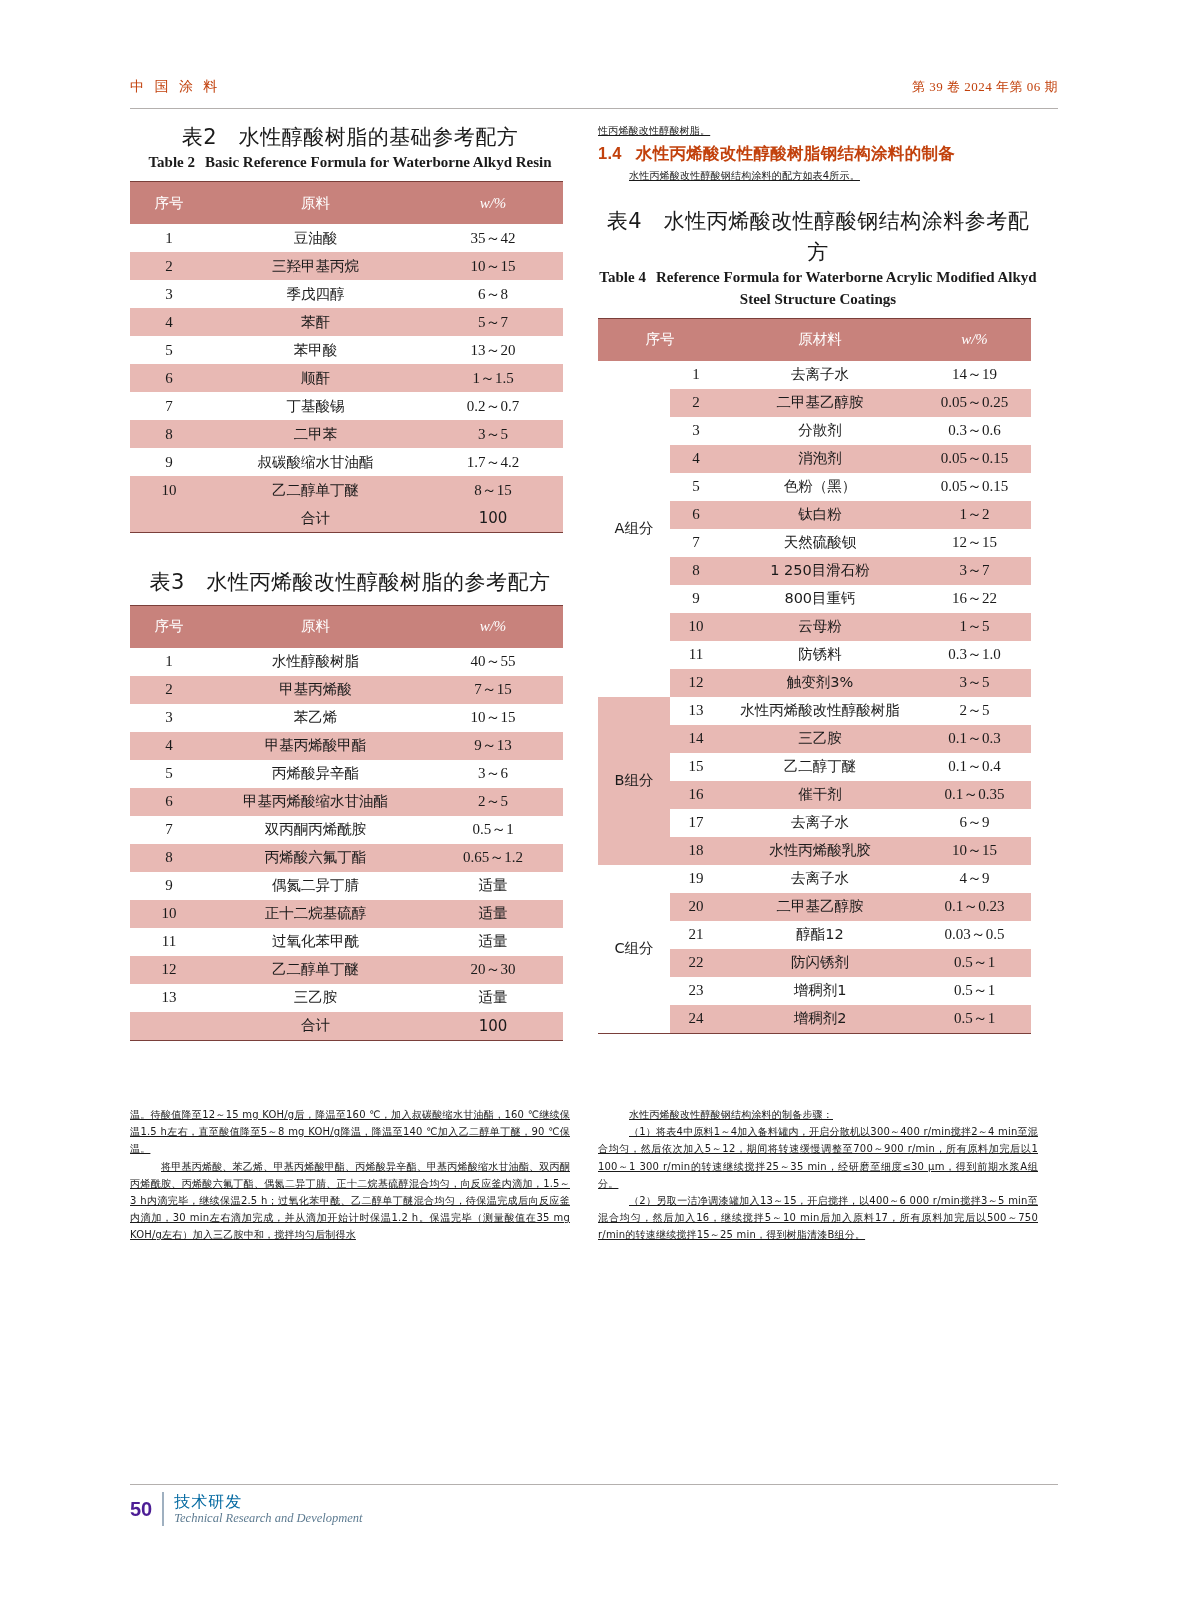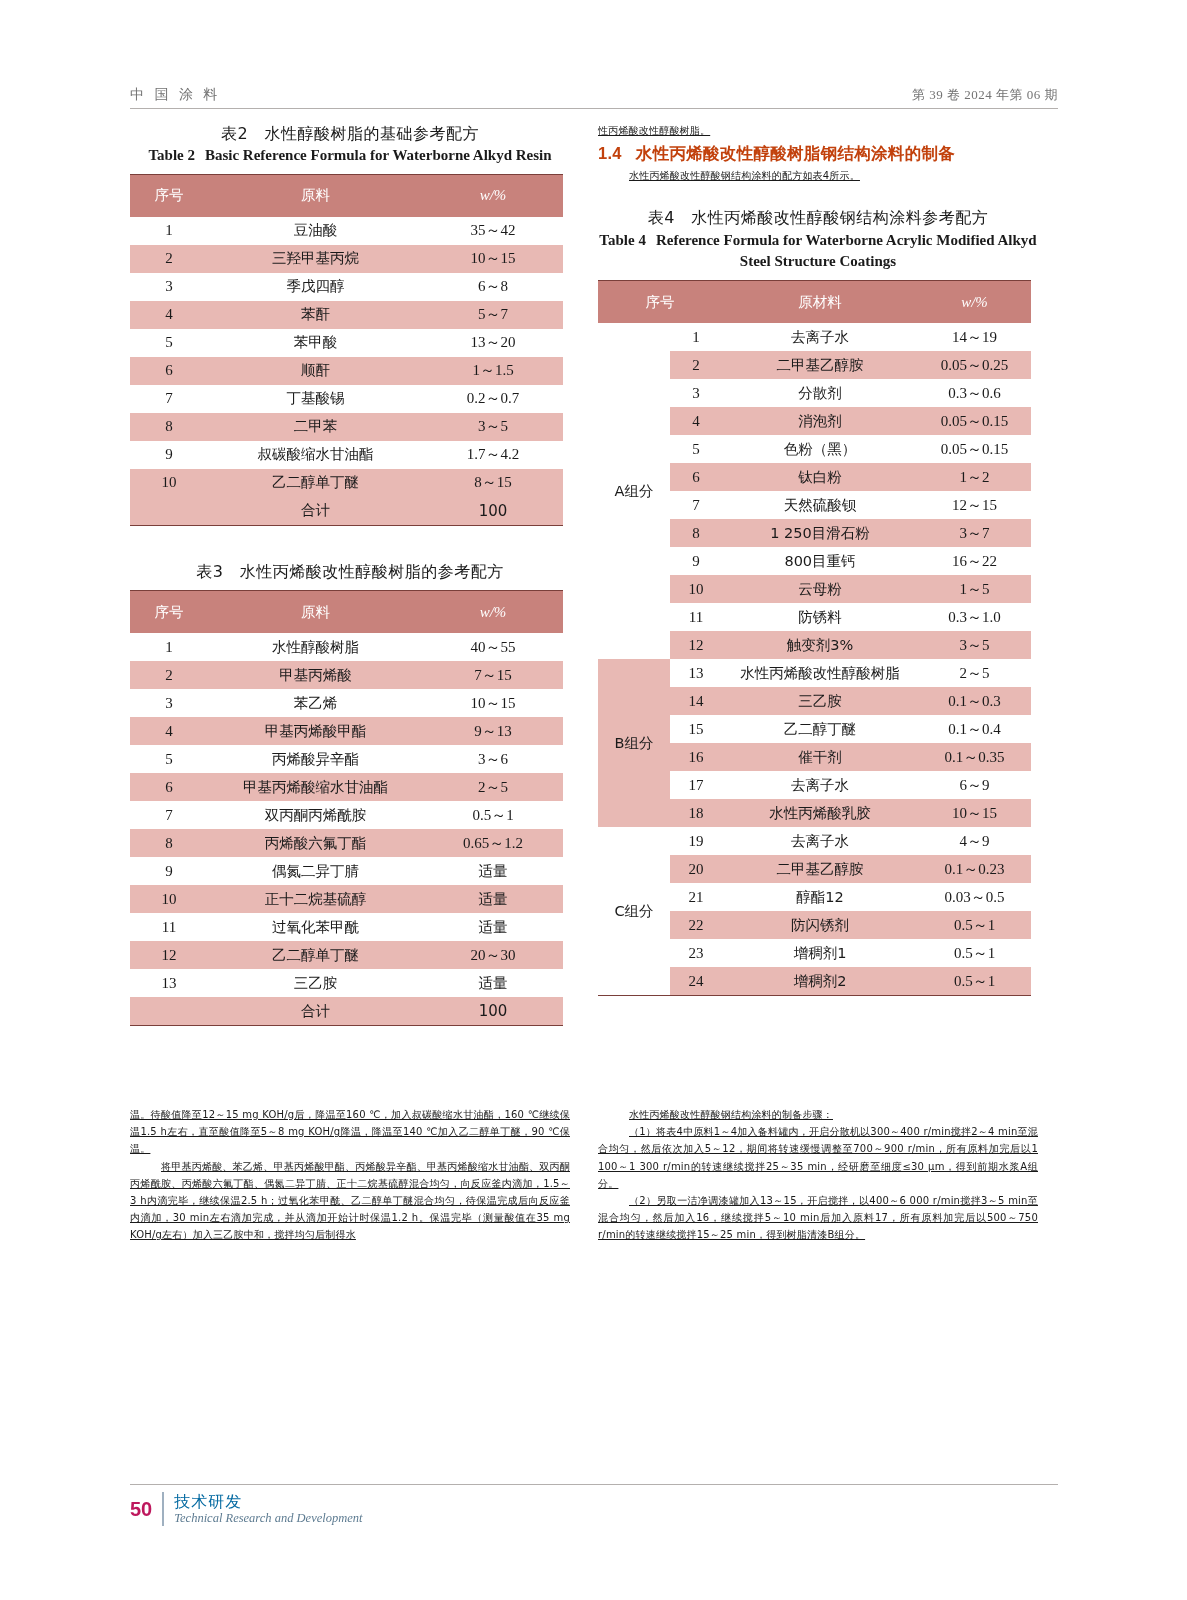--- a/index.html
+++ b/index.html
@@ -18,27 +18,27 @@
   .page {
     position: absolute;
     left: 0; top: 0;
     width: 1187px;
     height: 1600px;
   }
   
   .runhead {
     position: absolute;
     left: 130px;
-    top: 86px;
+    top: 78px;
     width: 928px;
     display: flex;
     justify-content: space-between;
     align-items: flex-end;
     font-size: 14.5px;
-    color: #737373;
+    color: #c2410c;
     letter-spacing: 1px;
     padding-bottom: 6px;
   }
   .runhead .left {
     font-family: "DejaVu Sans", sans-serif;
     font-size: 14px;
     letter-spacing: 3px;
   }
   .runhead .right {
     font-family: Liberation Serif, serif;
@@ -62,21 +62,21 @@
   .col-left { left: 130px; }
   .col-right { left: 598px; }
 
   
   .tbl-block { margin-bottom: 26px; }
   .cap {
     text-align: center;
     line-height: 1.45;
   }
   .cap .cn {
-    font-size: 16px;
+    font-size: 21px;
     font-family: "DejaVu Sans", sans-serif;
     letter-spacing: 0.5px;
   }
   .cap .en {
     font-size: 15px;
     font-family: "Liberation Serif", serif;
     font-weight: bold;
   }
   .cap .en .lbl { margin-right: 10px; }
   table {
@@ -189,21 +189,21 @@
     background: #b4b0ae;
     margin-bottom: 7px;
   }
   .footer .inner {
     display: flex;
     align-items: center;
   }
   .footer .pno {
     font-family: "Liberation Sans", sans-serif;
     font-size: 20px;
-    color: #be185d;
+    color: #4c1d95;
     font-weight: bold;
     margin-right: 10px;
   }
   .footer .bar {
     width: 2px;
     height: 34px;
     background: #9fb0c0;
     margin-right: 10px;
   }
   .footer .fcn {

